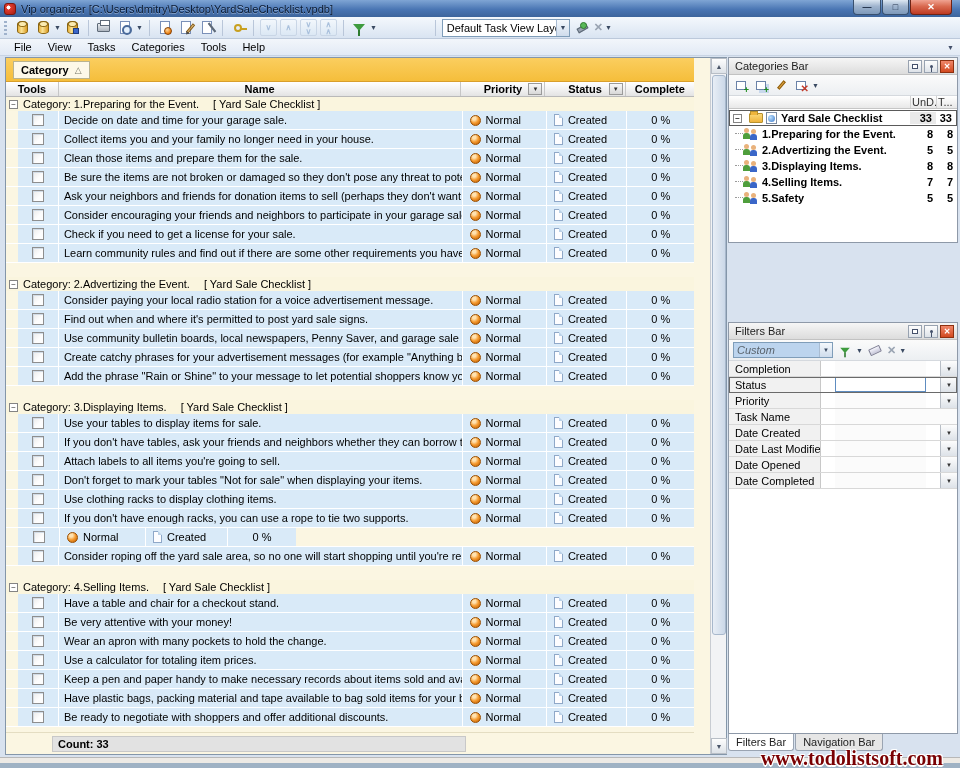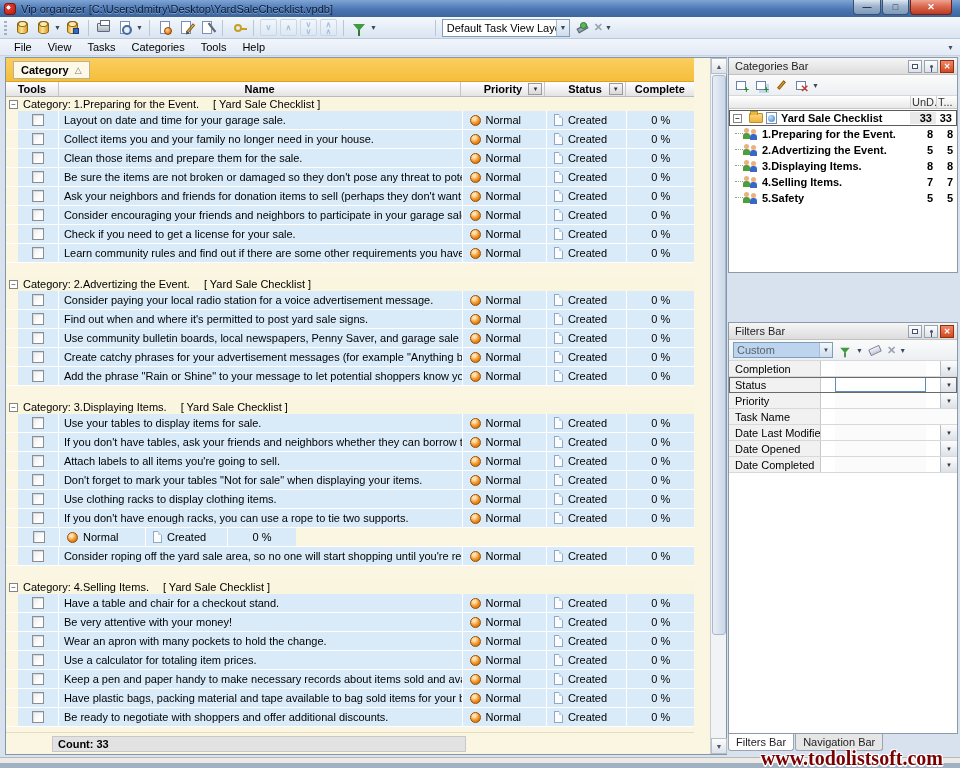--- a/index.html
+++ b/index.html
@@ -98,21 +98,21 @@
   
   .vscroll { position:absolute; right:0; top:0; width:16px; height:696px; background:#F2F3F5; border-left:1px solid #C8CCD2; }
   .sarrow { position:absolute; left:0; width:16px; height:16px; background:linear-gradient(#FDFDFD,#DDE2E8); border:1px solid #B8Bec6;
     font-size:7px; color:#4A5568; display:flex; align-items:center; justify-content:center; }
   .sarrow.up { top:0; } .sarrow.down { bottom:0; }
   .sthumb { position:absolute; left:1px; top:17px; width:14px; height:560px; border-radius:3px;
     background:linear-gradient(90deg,#E8EEF6,#CBD8E8); border:1px solid #A8B8CC; }
 
   
   .rpanel { position:absolute; left:728px; width:230px; background:#fff; border:1px solid #8E99A8; }
-  .cat-panel { top:57px; height:216px; }
+  .cat-panel { top:57px; height:186px; }
   .flt-panel { top:322px; height:412px; }
   .phead { height:17px; background:linear-gradient(#F6F6F6,#DCDCDC); border-bottom:1px solid #C2C2C2;
     display:flex; align-items:center; padding:0 3px 0 6px; color:#222; }
   .pbtns { margin-left:auto; display:flex; gap:2px; }
   .pbtn { width:14px; height:13px; border:1px solid #98A2B0; background:linear-gradient(#FDFDFD,#DDE2E8);
     display:flex; align-items:center; justify-content:center; font-size:8px; color:#333; }
   .pbtn.close { background:linear-gradient(#F0876A,#D2491F); color:#fff; border-color:#8E3010; font-weight:bold; }
   .pbtn .sq { width:6px; height:5px; border:1px solid #44506A; background:#fff; }
   .pbtn .pin { width:3px; height:3px; border-radius:50%; background:#44506A; position:relative; }
   .pbtn .pin::after { content:""; position:absolute; left:1px; top:3px; width:1px; height:4px; background:#44506A; }
@@ -137,21 +137,21 @@
   .folder { width:14px; height:10px; background:linear-gradient(#FBD878,#EFB43C); border:1px solid #B8912D; border-radius:1px; position:relative; margin:0 3px 0 2px; flex:0 0 auto; }
   .folder::before { content:""; position:absolute; left:0; top:-3px; width:6px; height:3px; background:#EFB43C; border:1px solid #B8912D; border-bottom:none; }
   .notebook { width:11px; height:12px; background:#fff; border:1px solid #7A8AA0; position:relative; margin-right:4px; flex:0 0 auto; }
   .notebook::after { content:""; position:absolute; left:1px; top:2px; width:7px; height:7px; border-radius:50%; background:radial-gradient(circle at 35% 35%, #BCE0FF, #3A78C8); }
   .people { width:15px; height:12px; position:relative; margin:0 4px 0 14px; flex:0 0 auto; }
   .people::before { content:""; position:absolute; left:1px; top:0; width:5px; height:5px; border-radius:50%; background:#E9B27C; box-shadow:7px 1px 0 #E9B27C; }
   .people::after { content:""; position:absolute; left:0; top:5px; width:7px; height:6px; border-radius:3px 3px 0 0; background:#4F9E3C; box-shadow:7px 1px 0 #3A66C8; }
   .tline { position:absolute; left:6px; top:7px; width:8px; border-top:1px dotted #9A9A9A; }
 
   
-  .fcombo { width:100px; height:16px; border:1px solid #7F9DB9; background:#fff; display:flex; align-items:flex-start; }
+  .fcombo { width:100px; height:16px; border:1px solid #7F9DB9; background:#fff; display:flex; align-items:flex-start;font-style:italic; }
   .fcombo .val { flex:1; background:#BCD4EE; color:#5A646E; padding:0 3px; height:14px; display:flex; align-items:center; }
   .fcombo .cbtn { width:13px; height:14px; background:linear-gradient(#F4F8FC,#CFDCEC); border-left:1px solid #A9BCD2; font-size:6px; display:flex; align-items:center; justify-content:center; color:#3A4A62; }
   .eraser { width:12px; height:7px; background:linear-gradient(#F2F2FA,#C8C8DA); border:1px solid #7A7A90; transform:rotate(-25deg); border-radius:1px; }
   .frow { height:16px; display:flex; border-bottom:1px solid #D8D8D8;gap:14px; }
   .flabel { width:92px; background:#F1F1F1; border-right:1px solid #C8C8C8; display:flex; align-items:center; padding-left:6px; white-space:nowrap; overflow:hidden; }
   .fval { flex:1; background:#FBFBFB; }
   .fdrop { width:17px; background:linear-gradient(#FDFDFD,#DDE2E8); border-left:1px solid #B8BEC6; font-size:6px; display:flex; align-items:center; justify-content:center; color:#333; }
   .frow.sel { outline:1px solid #6A6A6A; outline-offset:-1px; }
   .frow.sel .fval { background:#FFFFFF; border:1px solid #5E8CC0; }
 
@@ -283,21 +283,21 @@
       <div class="grow">
         <span class="expander">−</span>
         <span class="glabel">Category: 1.Preparing for the Event.</span>
         <span class="gsuffix">[ Yard Sale Checklist ]</span>
       </div>
       <div class="trow">
         <div class="c-indent"></div>
         <div class="c-done">
           <span class="checkbox"></span>
         </div>
-        <div class="c-name">Layout on date and time for your garage sale.</div>
+        <div class="c-name">Decide on date and time for your garage sale.</div>
         <div class="c-prio">
           <span class="ball"></span>
           <span>Normal</span>
         </div>
         <div class="c-stat">
           <span class="page"></span>
           <span>Created</span>
         </div>
         <div class="c-comp">0 %</div>
       </div>
@@ -886,20 +886,25 @@
       <div class="frow">
         <span class="flabel">Priority</span>
         <span class="fval"></span>
         <span class="fdrop">▼</span>
       </div>
       <div class="frow">
         <span class="flabel">Task Name</span>
         <span class="fval"></span>
       </div>
       <div class="frow">
+        <span class="flabel">Date Created</span>
+        <span class="fval"></span>
+        <span class="fdrop">▼</span>
+      </div>
+      <div class="frow">
         <span class="flabel">Date Last Modified</span>
         <span class="fval"></span>
         <span class="fdrop">▼</span>
       </div>
       <div class="frow">
         <span class="flabel">Date Opened</span>
         <span class="fval"></span>
         <span class="fdrop">▼</span>
       </div>
       <div class="frow">

